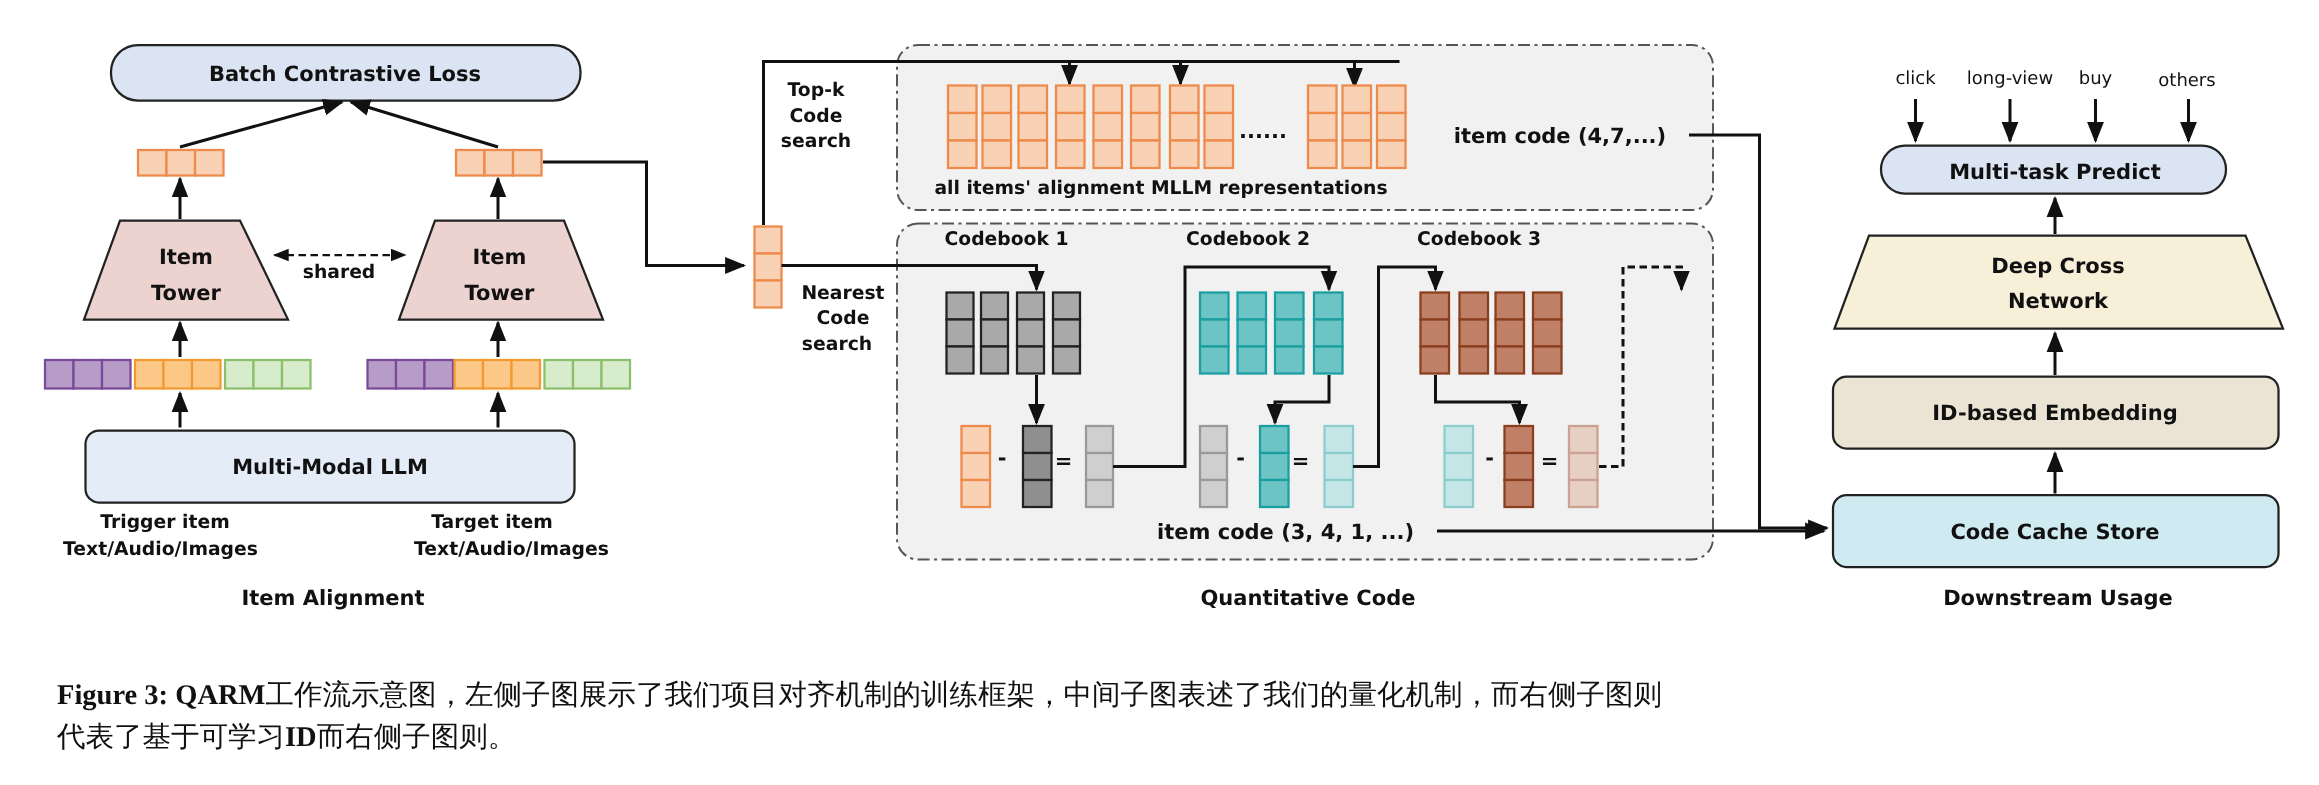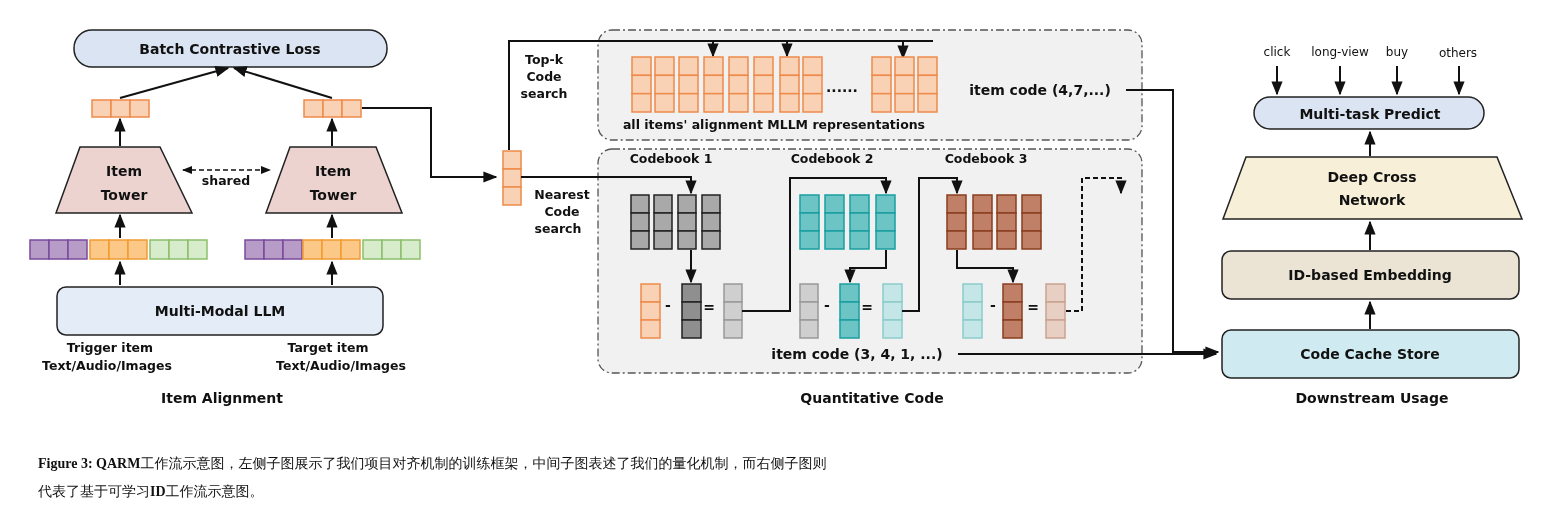--- a/index.html
+++ b/index.html
@@ -4,21 +4,21 @@
 <style>
   html, body { margin: 0; padding: 0; background: #ffffff; }
   body { width: 1546px; height: 523px; position: relative; overflow: hidden; }
   #diagram { position: absolute; left: 0; top: 0; width: 1546px; height: 425px; }
   svg text { font-family: "DejaVu Sans", sans-serif; font-weight: bold; fill: #111; }
   .lbl { font-size: 14px; }
   .lbl-sm { font-size: 12.5px; }
   .lbl-thin { font-weight: normal; font-size: 12px; }
   .caption {
     position: absolute; left: 38px; top: 450px; width: 1480px;
-    font-family: "Liberation Serif", serif; font-size: 14px; line-height: 28px; color: #111;
+    font-family: "Liberation Serif", serif; font-size: 19px; line-height: 28px; color: #111;
   }
   .caption b { font-weight: bold; }
 </style>
 </head>
 <body>
 
 <svg id="diagram" viewBox="0 0 1546 425" xmlns="http://www.w3.org/2000/svg">
   <defs>
     <marker id="arr" viewBox="0 0 10 10" refX="9" refY="5" markerWidth="7" markerHeight="7" orient="auto-start-reverse">
       <path d="M0,1 L10,5 L0,9 z" fill="#111"></path>
@@ -341,14 +341,14 @@
     <line x1="1370" y1="329" x2="1370" y2="302" stroke="#111" stroke-width="2" marker-end="url(#arr)"></line>
     <rect x="1222" y="330" width="297" height="48" rx="9" fill="#cfeaf1" stroke="#222" stroke-width="1.5"></rect>
     <text class="lbl" x="1370" y="359" text-anchor="middle">Code Cache Store</text>
 
     <text class="lbl" x="1372" y="403" text-anchor="middle">Downstream Usage</text>
   </g>
 </svg>
 
 <div class="caption">
   <div><b>Figure 3:</b> <b>QARM</b><span>工作流示意图，左侧子图展示了我们项目对齐机制的训练框架，中间子图表述了我们的量化机制，而右侧子图则</span></div>
-  <div><span>代表了基于可学习</span><b>ID</b><span>工作流示意图。</span></div>
+  <div><span>代表了基于可学习</span><b>ID</b><span>而右侧子图则。</span></div>
 </div>
 
 </body></html>

